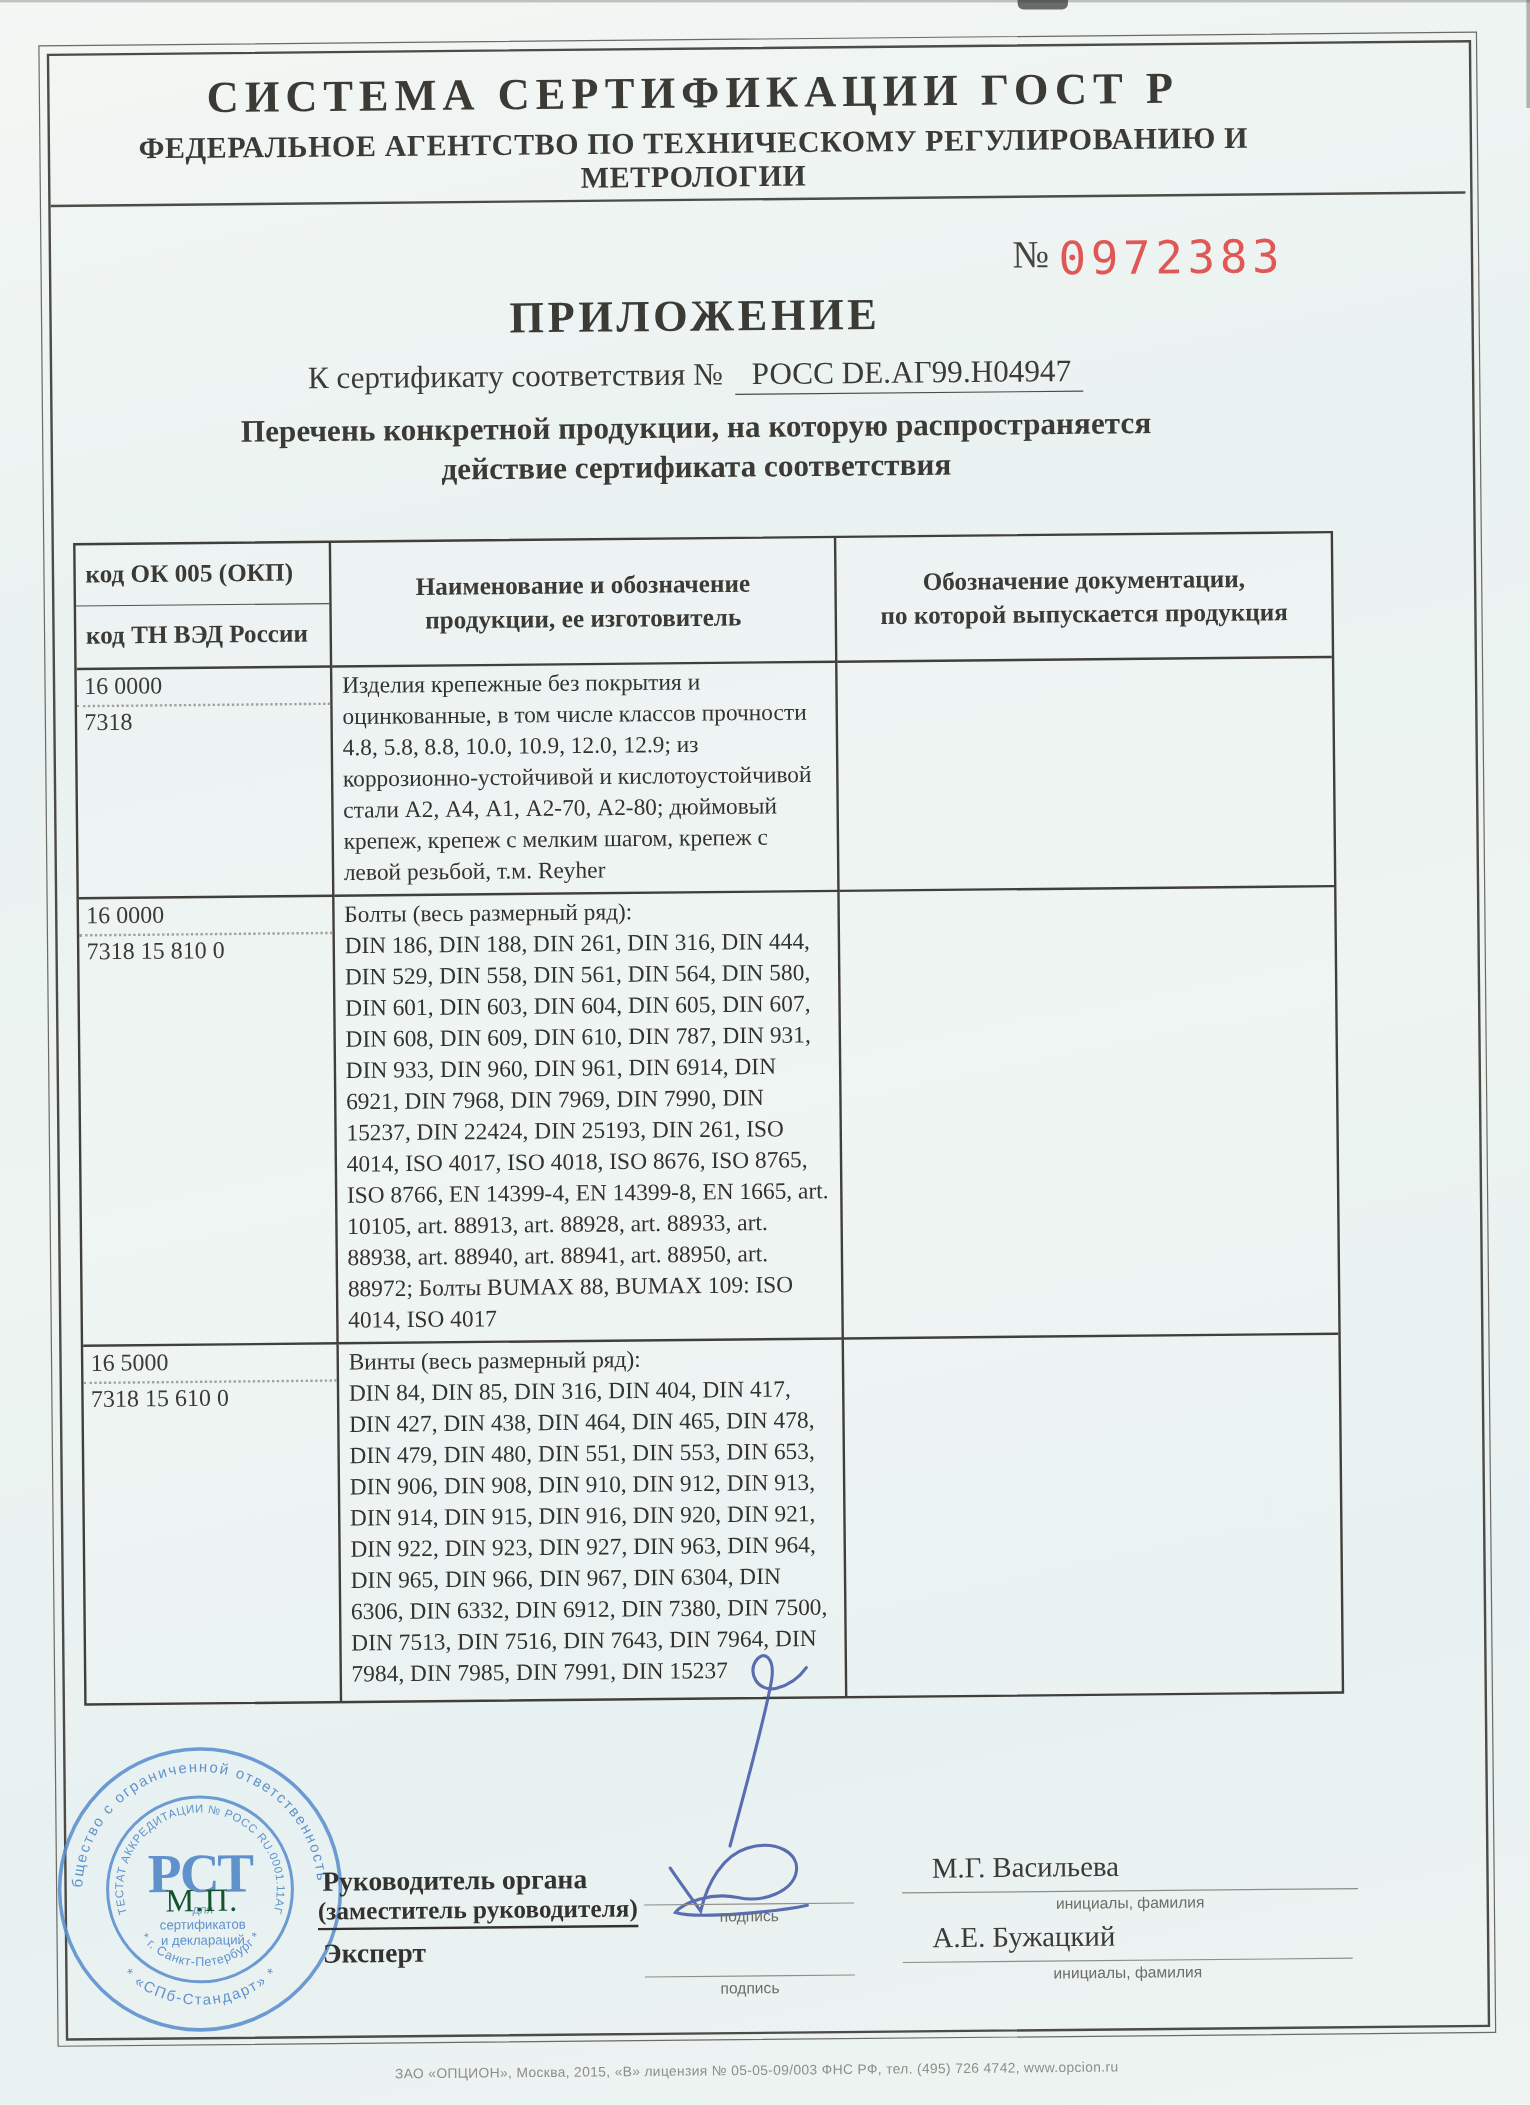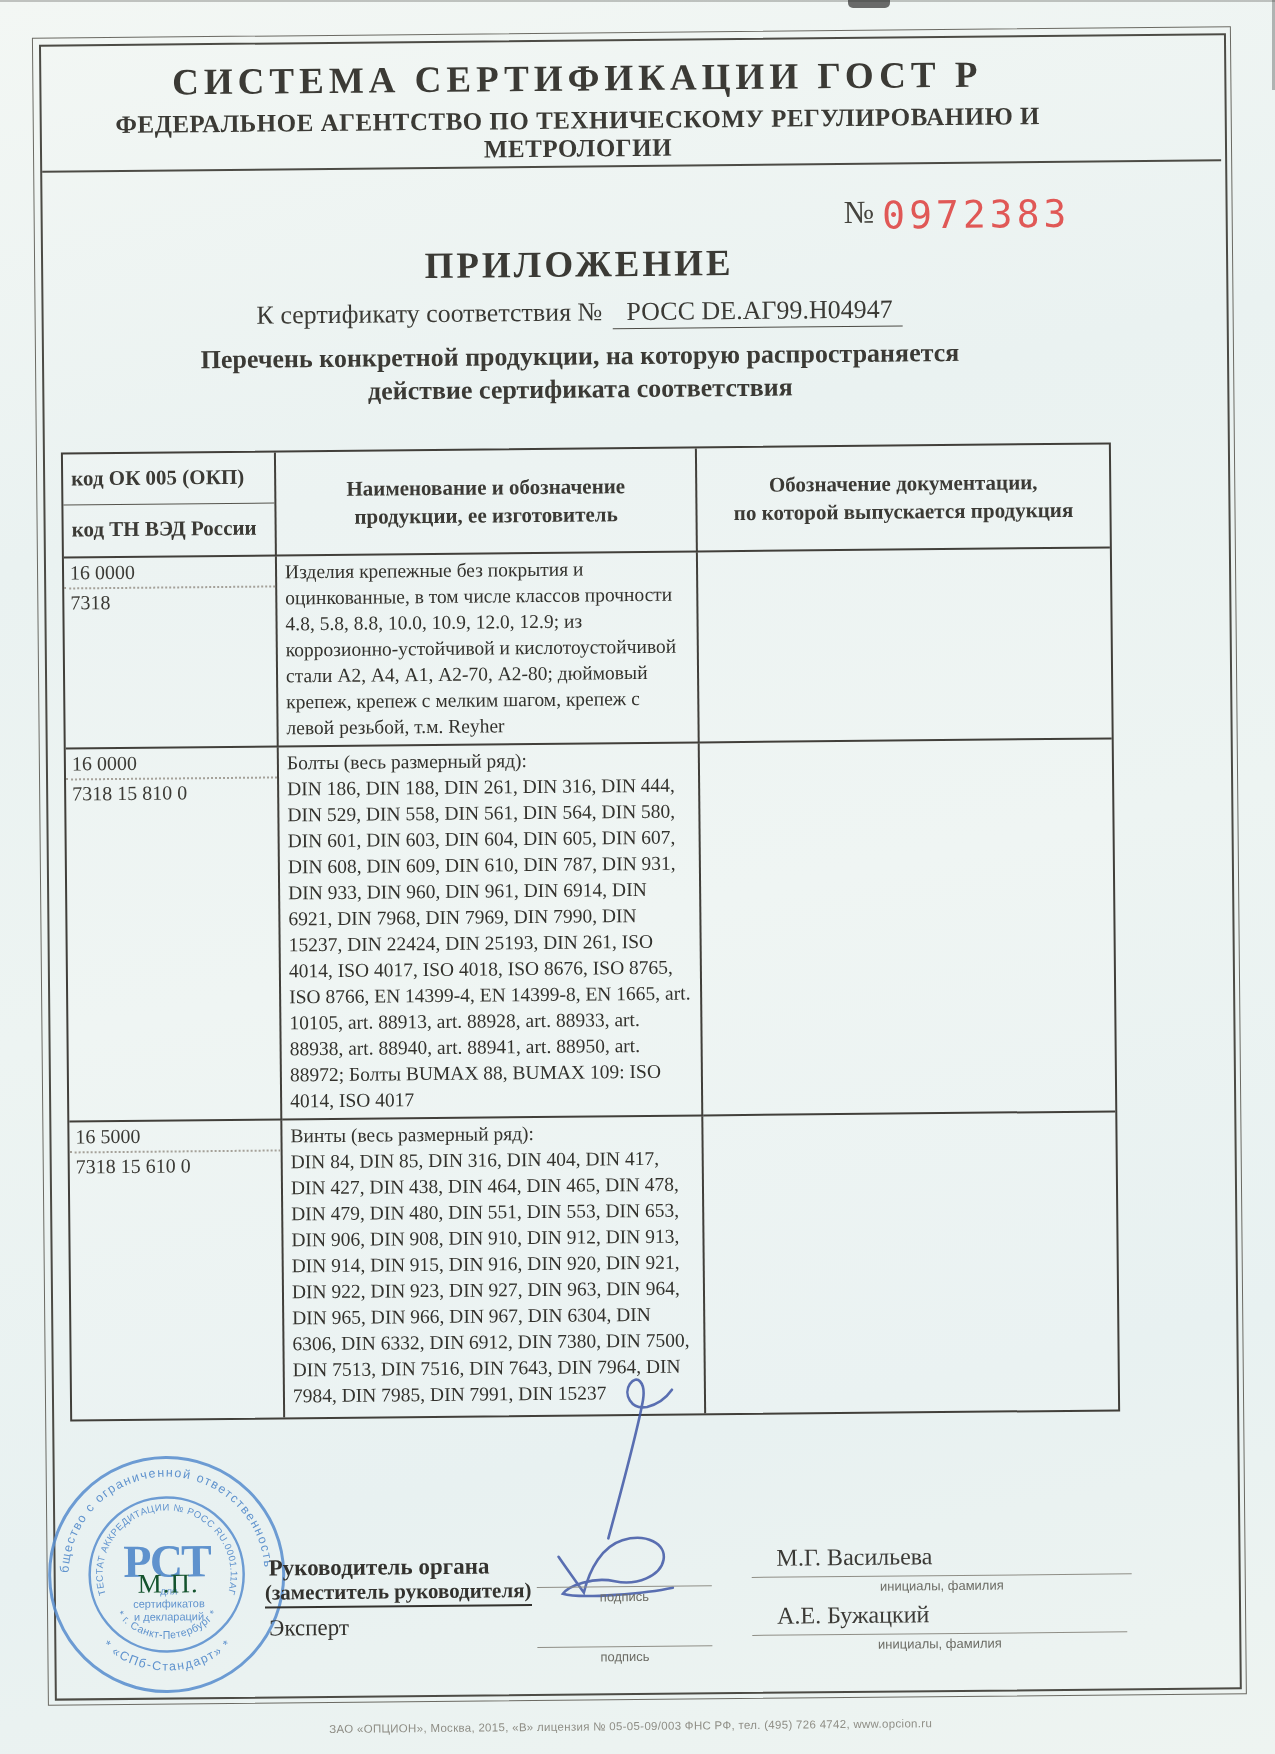--- a/index.html
+++ b/index.html
@@ -59,21 +59,21 @@
   .cc-bot{padding:1px 6px 0 6px;}
   .desc{font-size:19.5px;line-height:26px;color:#33322d;padding:3px 7px 4px 8px;white-space:pre-line;}
   .minr2{min-height:349px;}
   .minr3{min-height:297px;}
   .minr1{min-height:176px;}
 
   
   .role1a{position:absolute;left:262px;top:1552px;font-size:23px;font-weight:bold;color:#33322e;}
   .role1b{position:absolute;left:258px;top:1577px;font-size:21px;font-weight:bold;color:#33322e;
     border-bottom:2.5px solid #33322e;padding-bottom:1px;}
-  .role2{position:absolute;left:262px;top:1612px;font-size:23px;font-weight:normal;color:#33322e;}
+  .role2{position:absolute;left:262px;top:1612px;font-size:23px;font-weight:bold;color:#33322e;}
 
   .sigline1{position:absolute;left:530px;top:1586px;width:175px;border-top:1.5px solid #8f8e86;}
   .sigcap1{position:absolute;left:530px;top:1589px;width:175px;text-align:center;
     font-family:"Liberation Sans",sans-serif;font-size:13px;color:#6d6d66;}
   .sigline2{position:absolute;left:530px;top:1646px;width:175px;border-top:1.5px solid #8f8e86;}
   .sigcap2{position:absolute;left:530px;top:1649px;width:175px;text-align:center;
     font-family:"Liberation Sans",sans-serif;font-size:13px;color:#6d6d66;}
 
   .name1{position:absolute;left:770px;top:1546px;font-size:24px;color:#3b3a36;}
   .nameline1{position:absolute;left:745px;top:1578px;width:380px;border-top:1.5px solid #8f8e86;}

